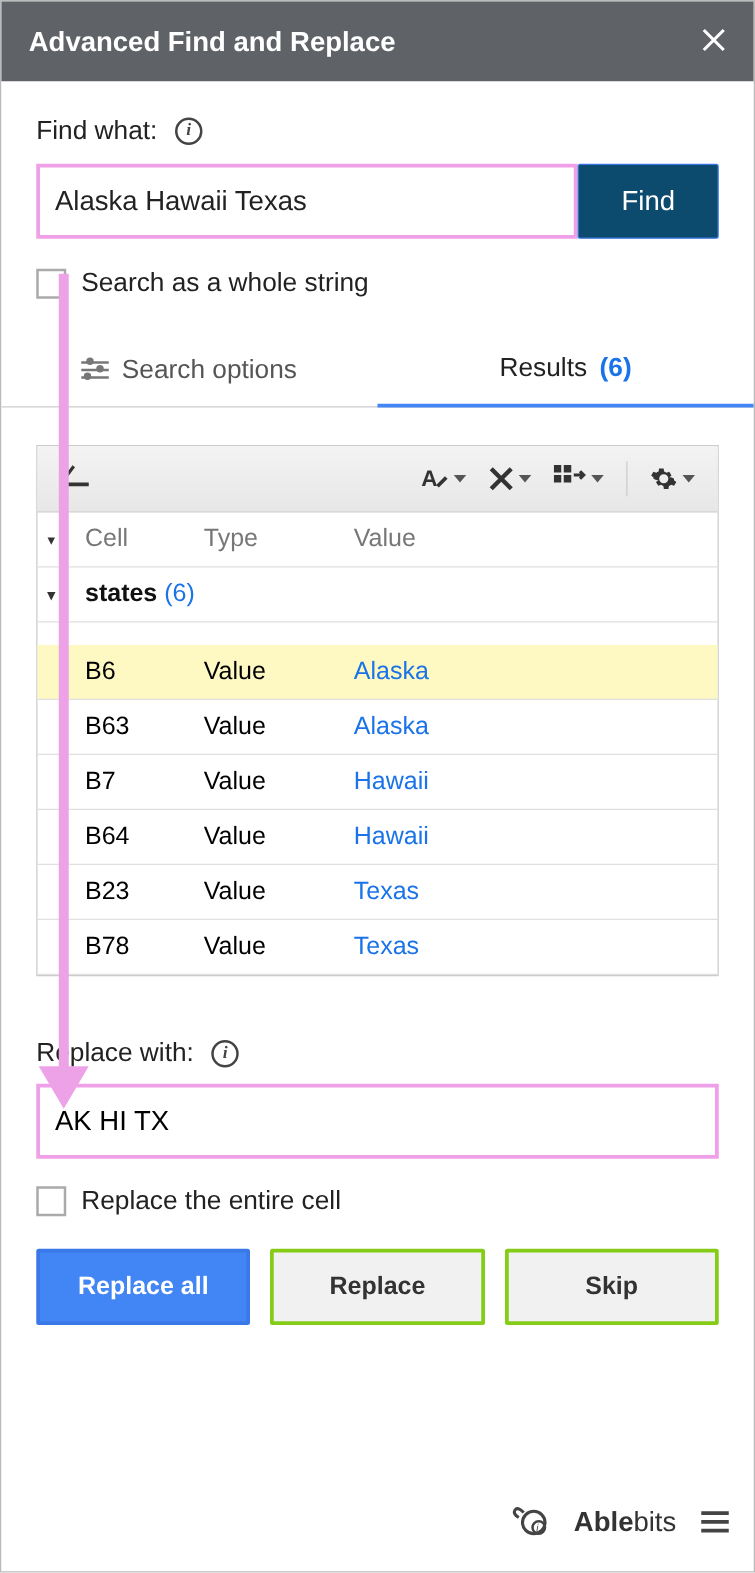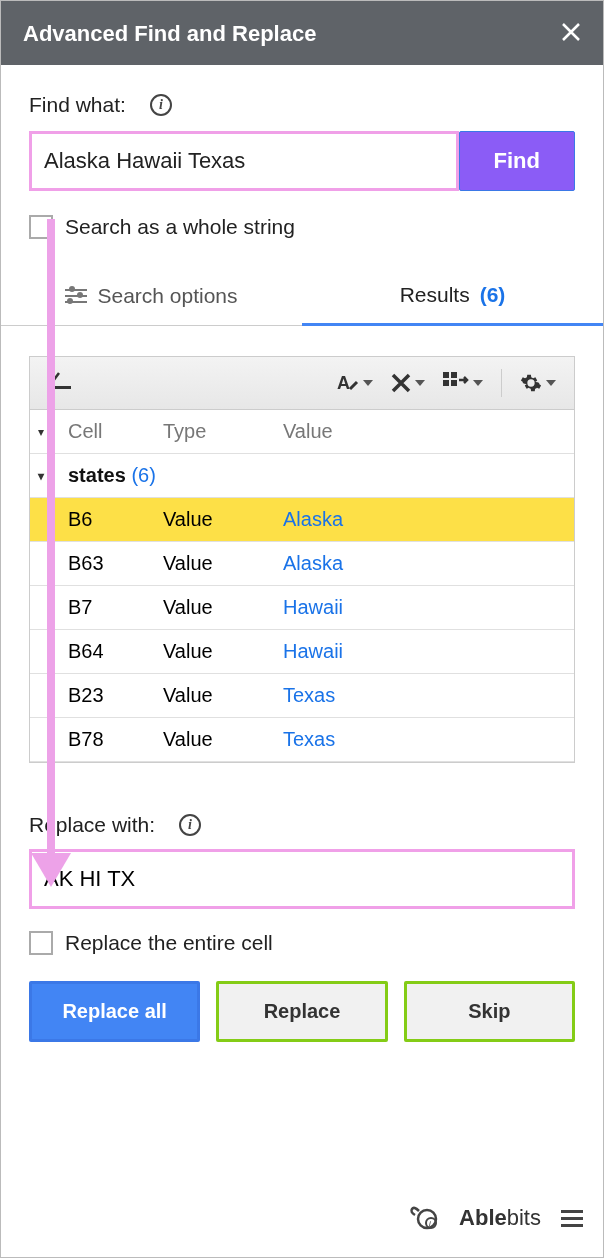--- a/index.html
+++ b/index.html
@@ -16,39 +16,39 @@
     background: #5f6368;
     color: #fff;
     display: flex;
     justify-content: space-between;
     align-items: flex-end;
     padding: 18px 22px;
   }
   .header-title { font-size: 22px; font-weight: bold; }
   .close-btn { color: #fff; font-size: 28px; cursor: pointer; line-height: 1; }
   .body { padding: 28px 28px 0 28px; }
-  .label-row { display: flex; align-items: center; gap: 24px; font-size: 21px; color: #222; }
+  .label-row { display: flex; align-items: center; gap: 14px; font-size: 21px; color: #222; }
   .info-icon { width: 22px; height: 22px; border: 2px solid #444; border-radius: 50%; display: inline-flex; align-items: center; justify-content: center; font-size: 14px; font-style: italic; font-family: Georgia, serif; font-weight: bold; color: #444;}
   .find-row { display: flex; gap: 0; margin-top: 14px; align-items: stretch; }
   .find-input {
     flex: 1;
     border: 3px solid #f0a0e8;
     background: #fff;
     font-size: 22px;
     padding: 14px 12px;
     color: #222;
     outline: none;
   }
   .find-btn {
-    background: #8b5cf6;
+    background: #0c4a6e;
     color: #fff;
     border: 1px solid #3b78e7;
     padding: 0 34px;
     font-size: 22px;
-    font-weight: bold;
+    font-weight: normal;
     cursor: pointer;
     border-radius: 2px;
   }
   .checkbox-row {
     display: flex; align-items: flex-end; gap: 12px;
     margin-top: 24px; font-size: 21px; color: #222;
   }
   .checkbox {
     width: 24px; height: 24px; border: 2px solid #aaa; background: #fff;
   }
@@ -100,21 +100,21 @@
     padding: 10px 8px;
     border-bottom: 1px solid #e0e0e0;
     font-size: 20px;
   }
   .table-head { color: #777; }
   .group-row {
     grid-template-columns: 30px 1fr;
     font-weight: bold; color: #111;
   }
   .group-row .count { color: #1a73e8; font-weight: normal; }
-  .table-row.selected { background: #fde047; }
+  .table-row.selected { background: #fef9c3; margin-top: 18px; }
   .table-row .val { color: #1a73e8; }
   .tri { color: #333; font-size: 12px; }
   .replace-section { margin-top: 50px; }
   .replace-input {
     width: 100%;
     border: 3px solid #f0a0e8;
     font-size: 22px;
     padding: 14px 12px;
     margin-top: 12px;
     outline: none;

